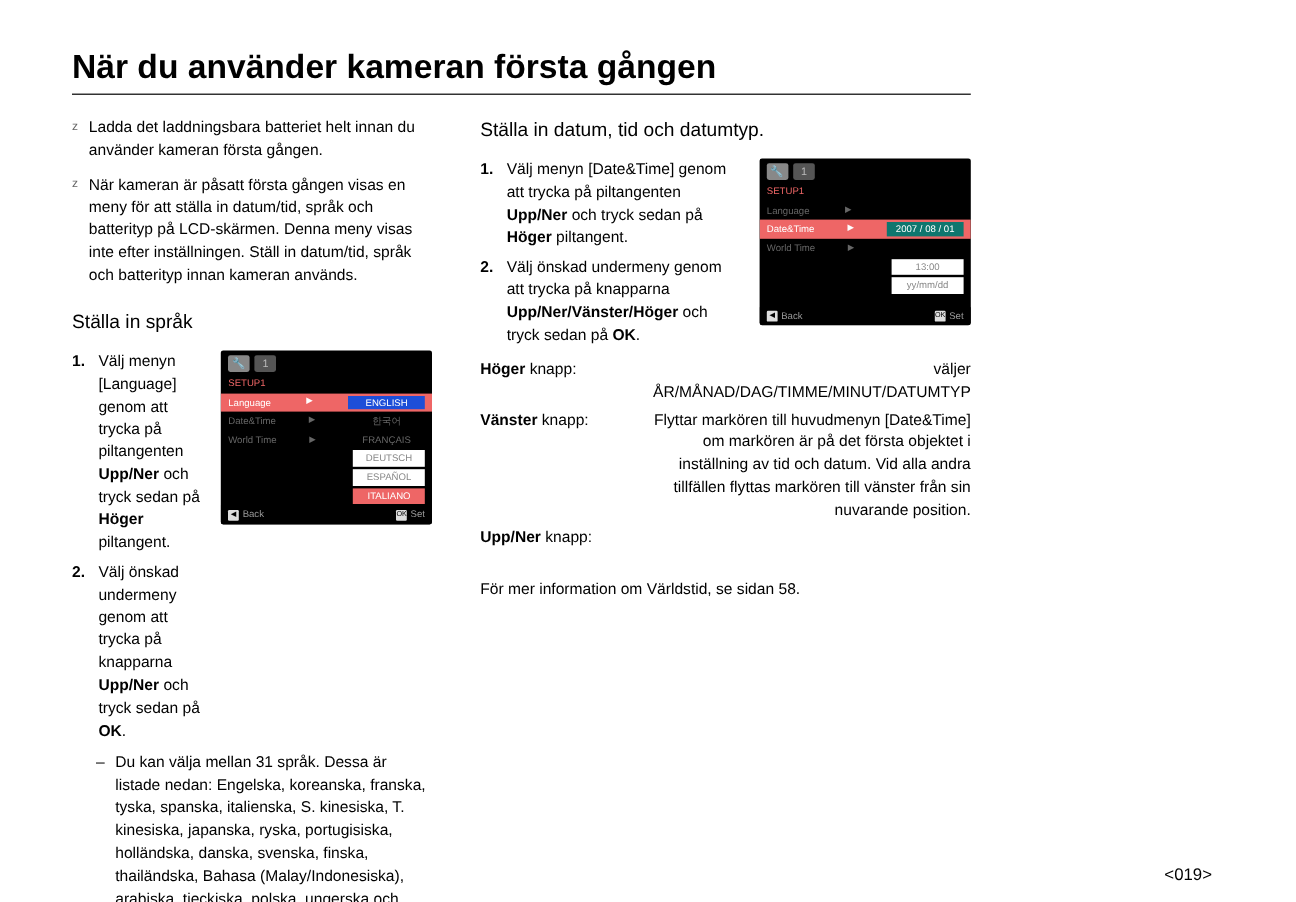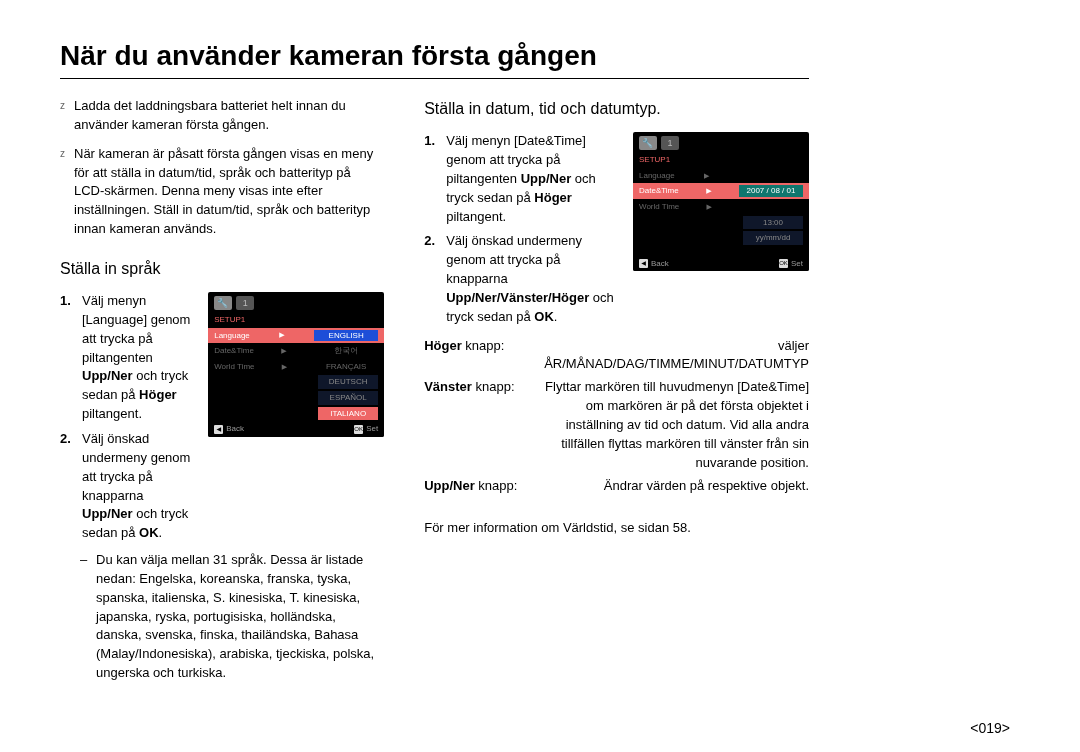--- a/index.html
+++ b/index.html
@@ -126,21 +126,21 @@
     padding: 0 2px;
   }
   .lcd .opt {
     display: flex;
     justify-content: flex-end;
     padding: 1px 6px;
   }
   .lcd .opt .pill {
     min-width: 60px;
     text-align: center;
-    background: #0f172a;
+    background: #ffffff;
     color: #888;
     padding: 1px 0;
   }
   .lcd .opt .pill.sel {
     background: #e66;
     color: #fff;
   }
   .lcd .foot {
     display: flex;
     justify-content: space-between;
@@ -153,20 +153,21 @@
     display: inline-flex; align-items: center; gap: 3px;
   }
   .lcd .foot .sq {
     display: inline-block; width: 9px; height: 9px;
     background: #ddd; color: #000; font-size: 6px;
     text-align: center; line-height: 9px; border-radius: 1px;
   }
   .kv {
     display: flex;
     margin-top: 4px;
+    gap: 24px;
   }
   .kv .k { width: 120px; }
   .kv .v { flex: 1; text-align: right; }
   .after-img {
     margin-top: 2px;
   }
   .note {
     margin-top: 24px;
   }
   .pagenum {
@@ -333,21 +334,20 @@
       <div class="kv">
         <span class="k"><span class="b">Höger</span><span> knapp:</span></span>
         <span class="v">väljer ÅR/MÅNAD/DAG/TIMME/MINUT/DATUMTYP</span>
       </div>
       <div class="kv">
         <span class="k"><span class="b">Vänster</span><span> knapp:</span></span>
         <span class="v">Flyttar markören till huvudmenyn [Date&amp;Time] om markören är på det första objektet i inställning av tid och datum. Vid alla andra tillfällen flyttas markören till vänster från sin nuvarande position.</span>
       </div>
       <div class="kv">
         <span class="k"><span class="b">Upp/Ner</span><span> knapp:</span></span>
-        <span class="v">Ändrar värden på respektive objekt.</span>
       </div>
 
       <div class="note">För mer information om Världstid, se sidan 58.</div>
     </div>
   </div>
 </div>
 
 <div class="pagenum">&lt;019&gt;</div>
 
 </body></html>

